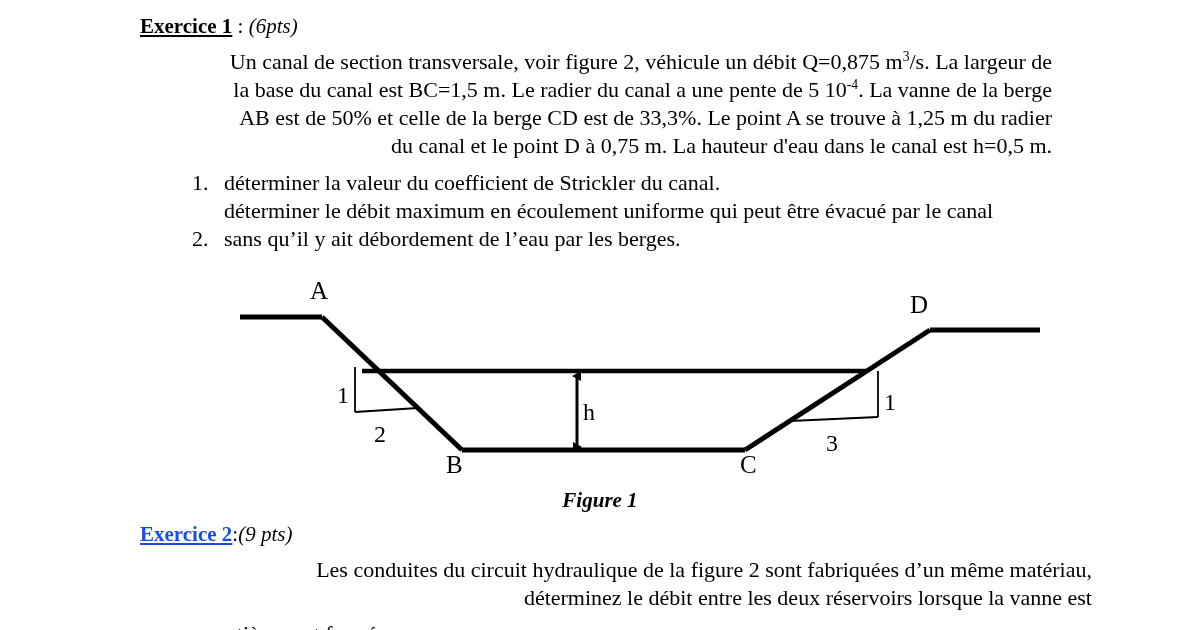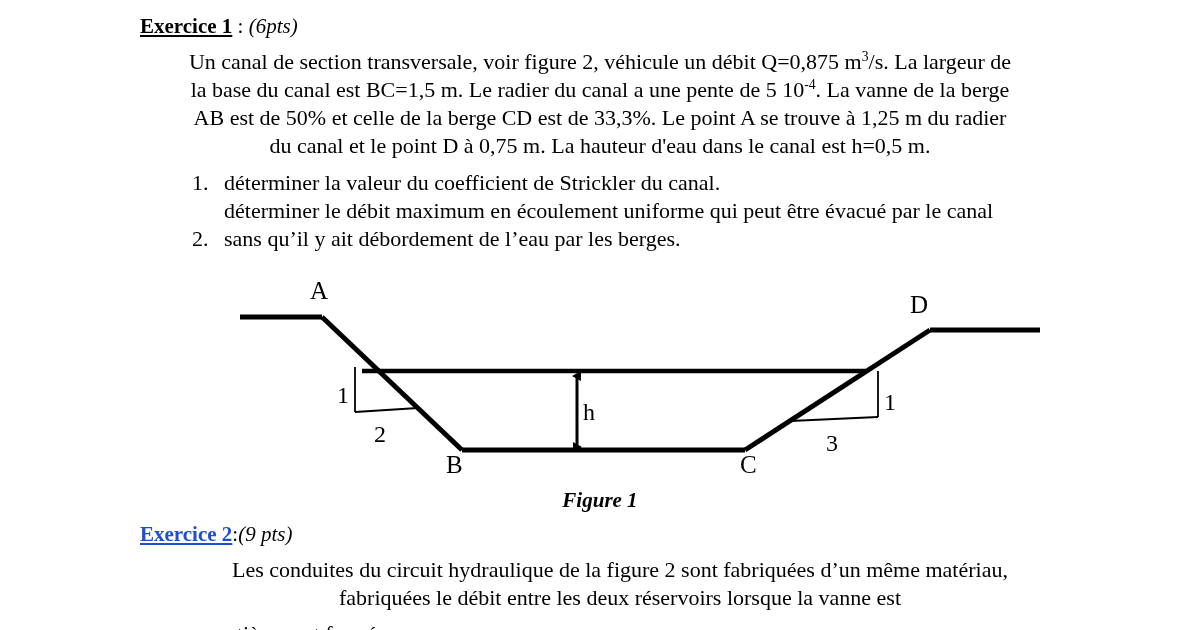--- a/index.html
+++ b/index.html
@@ -41,21 +41,21 @@
     color: #1d4ed8;
   }
   .ex-pts {
     font-style: italic;
     font-weight: normal;
   }
   .body-text {
     font-size: 22px;
     line-height: 1.285;
     margin: 8px;
-    text-align: center;
+    text-align: right;
   }
   .body-text p {
     margin: 0;
     white-space: nowrap;
   }
   sup {
     font-size: 0.62em;
     vertical-align: super;
     line-height: 0;
   }
@@ -185,20 +185,20 @@
   </div>
 
   <div class="fig-caption">Figure 1</div>
 
   <div class="ex2">
     <div class="ex-head">
       <span class="ex-title blue">Exercice 2</span><span>:</span><span class="ex-pts">(9 pts)</span>
     </div>
     <div class="body-text">
       <p>Les conduites du circuit hydraulique de la figure 2  sont fabriquées d’un même matériau,</p>
-      <p>fabriquées le débit entre les deux réservoirs lorsque la vanne est</p>
+      <p>déterminez le débit entre les deux réservoirs lorsque la vanne est</p>
     </div>
     <ol class="alist">
       <li><span>entièrement fermée,</span></li>
     </ol>
   </div>
 
 </div>
 
 </body></html>

